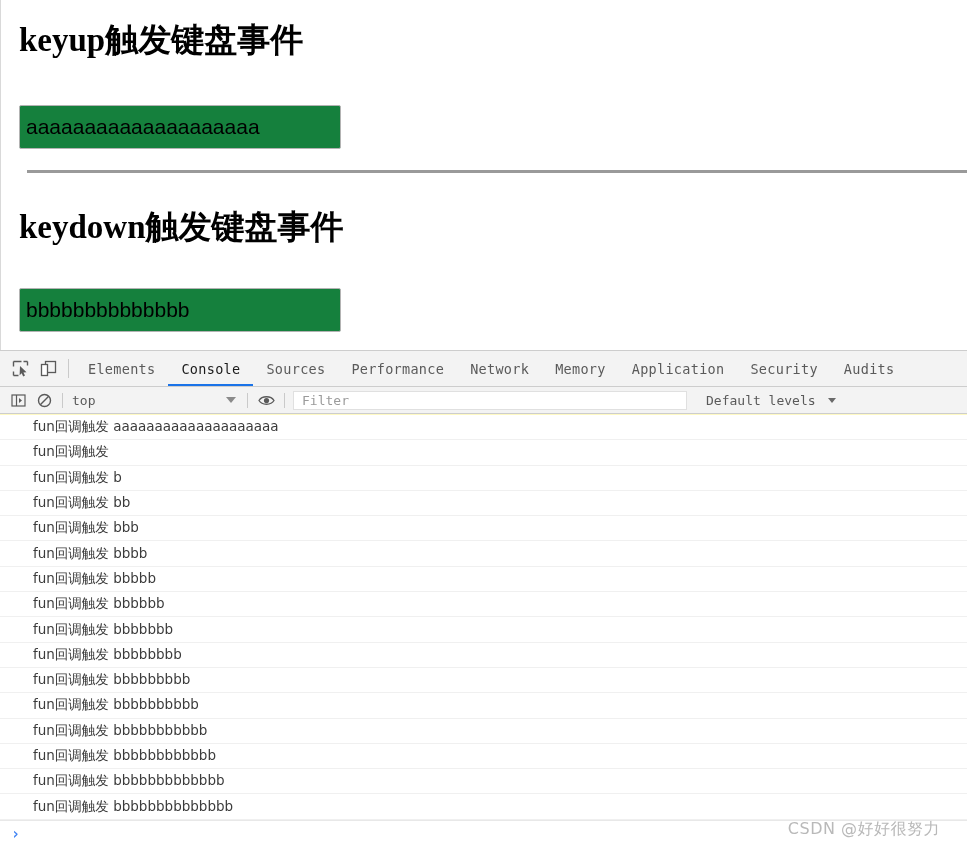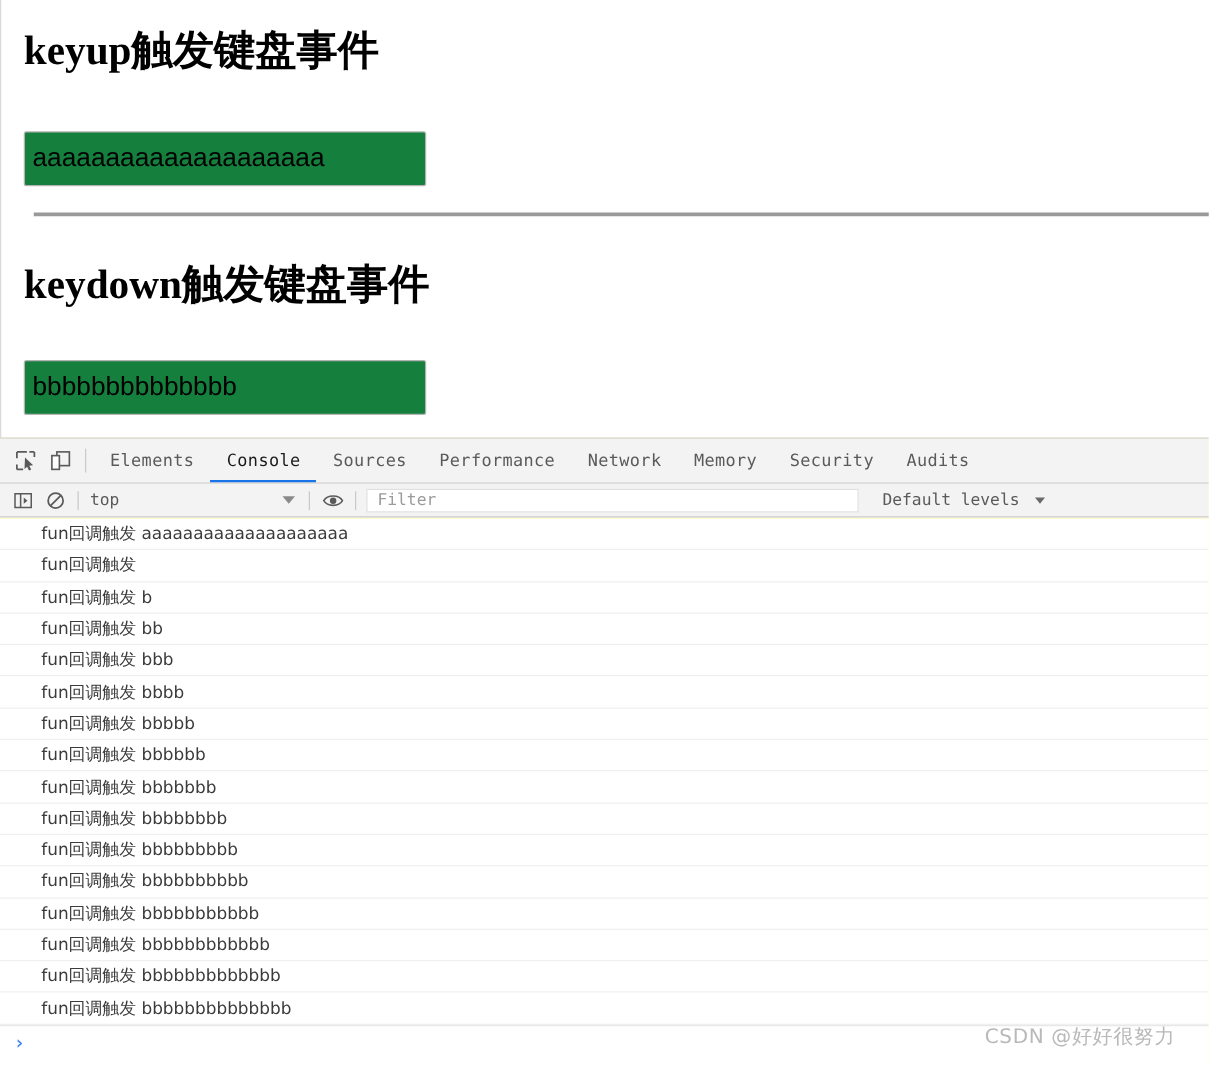--- a/index.html
+++ b/index.html
@@ -274,20 +274,21 @@
       </svg>
     </div>
     <div class="dt-vsep"></div>
 
     <div class="dt-tab">Elements</div>
     <div class="dt-tab active" style="box-shadow: rgb(26, 115, 232) 0px -2px 0px 0px inset;">Console</div>
     <div class="dt-tab">Sources</div>
     <div class="dt-tab">Performance</div>
     <div class="dt-tab">Network</div>
     <div class="dt-tab">Memory</div>
+    <div class="dt-tab">Application</div>
     <div class="dt-tab">Security</div>
     <div class="dt-tab">Audits</div>
   </div>
 
   <div class="dt-filterbar">
     <div class="fb-icon">
       <svg width="15" height="15" viewBox="0 0 15 15">
         <rect x="1" y="2" width="13" height="11" stroke="#5a5a5a" stroke-width="1.2" fill="none"></rect>
         <line x1="5.5" y1="2" x2="5.5" y2="13" stroke="#5a5a5a" stroke-width="1.2"></line>
         <path d="M8 5 L11 7.5 L8 10 Z" fill="#5a5a5a"></path>

